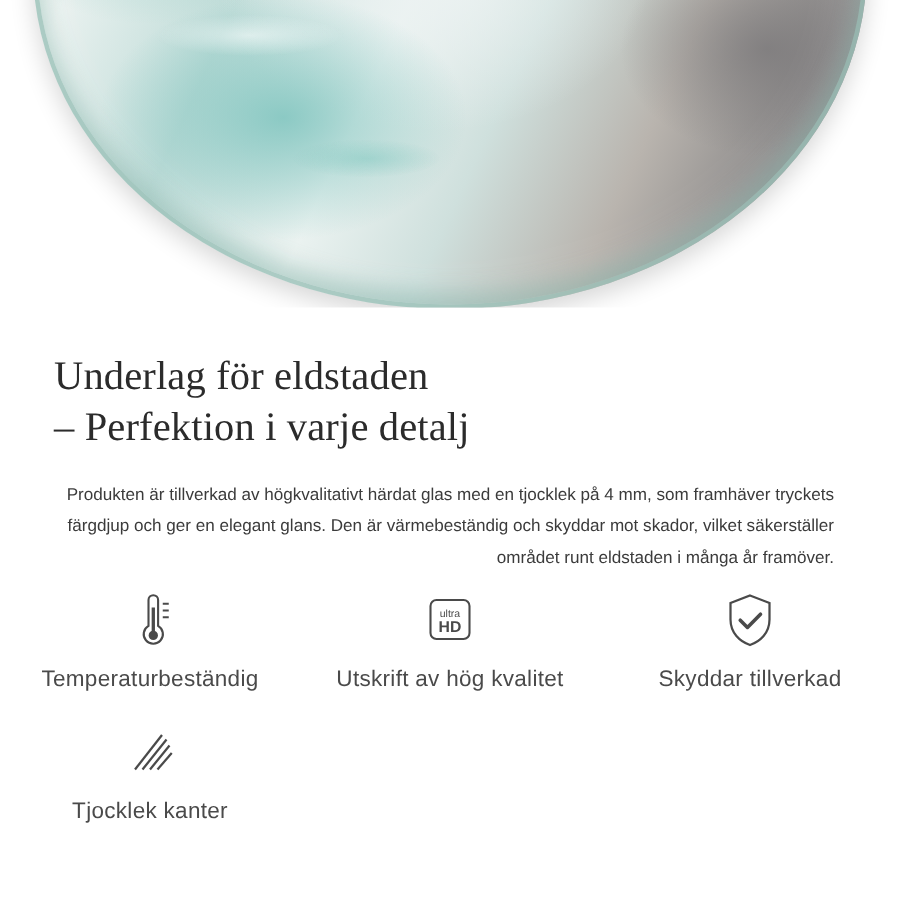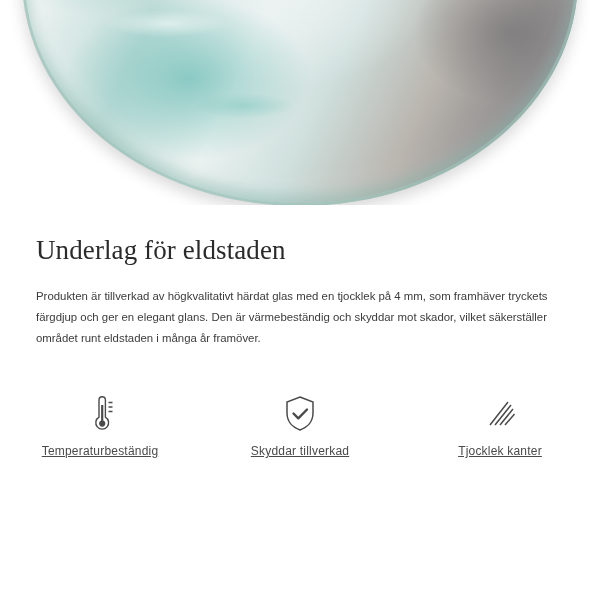--- a/index.html
+++ b/index.html
@@ -98,20 +98,21 @@
   }
   .headline .line2 { display: block; }
 
   .paragraph {
     margin: 0;
     padding: 19px 44px 0 36px;
     font-family: "Liberation Sans", sans-serif;
     font-size: 11.4px;
     line-height: 21px;
     color: #3b3b3b;
+    text-align: right;
   }
 
   
   .features {
     position: absolute;
     left: 0;
     top: 392px;
     width: 600px;
     display: grid;
     grid-template-columns: repeat(3, 1fr);
@@ -125,63 +126,73 @@
     justify-content: flex-start;
   }
   .feature .ico {
     height: 46px;
     display: flex;
     align-items: center;
     justify-content: center;
   }
   .feature .cap {
     margin-top: 6px;
-    font-size: 12px;
+    font-size: 15px;
     color: #4a4a4a;
     text-align: center;
     letter-spacing: .2px;
-    text-decoration: underline;
   }
   svg { display: block; }
 </style>
 </head>
 <body>
 
 <div id="page">
 
   <div class="hero">
     <div class="disc-wrap">
       <div class="disc"></div>
 
       <div class="disc-edge"></div>
     </div>
 
   </div>
 
   <div class="content">
     <h1 class="headline">
       <span>Underlag för eldstaden</span>
+      <span class="line2">– Perfektion i varje detalj</span>
     </h1>
     <p class="paragraph">Produkten är tillverkad av högkvalitativt härdat glas med en tjocklek på 4 mm, som framhäver tryckets färgdjup och ger en elegant glans. Den är värmebeständig och skyddar mot skador, vilket säkerställer området runt eldstaden i många år framöver.</p>
   </div>
 
   <div class="features">
 
     <div class="feature">
       <div class="ico">
         <svg width="40" height="44" viewBox="0 0 40 44" fill="none" stroke="#4a4a4a" stroke-width="1.4">
           <path d="M19 7a3.2 3.2 0 0 1 6.4 0v17.2a6.4 6.4 0 1 1-6.4 0V7z"></path>
           <circle cx="22.2" cy="30.6" r="3.1" fill="#4a4a4a" stroke="none"></circle>
           <rect x="21.1" y="12" width="2.2" height="16" fill="#4a4a4a" stroke="none"></rect>
           <path d="M28.5 9.5h4M28.5 14h4M28.5 18.5h4"></path>
         </svg>
       </div>
       <div class="cap">Temperaturbeständig</div>
     </div>
 
+    <div class="feature">
+      <div class="ico">
+        <svg width="44" height="40" viewBox="0 0 44 40">
+          <rect x="9" y="5" width="26" height="26" rx="4" fill="none" stroke="#4a4a4a" stroke-width="1.4"></rect>
+          <text x="22" y="16.5" font-family="Liberation Sans, sans-serif" font-size="7" fill="#4a4a4a" text-anchor="middle">ultra</text>
+          <text x="22" y="26.5" font-family="Liberation Sans, sans-serif" font-size="10.5" font-weight="bold" fill="#4a4a4a" text-anchor="middle">HD</text>
+        </svg>
+      </div>
+      <div class="cap">Utskrift av hög kvalitet</div>
+    </div>
 
     <div class="feature">
       <div class="ico">
         <svg width="40" height="44" viewBox="0 0 40 44">
           <path d="M20 4 L33 9 v11c0 9-6.2 14.6-13 17-6.8-2.4-13-8-13-17V9z" fill="none" stroke="#4a4a4a" stroke-width="1.5"></path>
           <path d="M13.5 20.5 l4.8 4.8 L27 16.5" fill="none" stroke="#4a4a4a" stroke-width="2.4" stroke-linecap="round" stroke-linejoin="round"></path>
         </svg>
       </div>
       <div class="cap">Skyddar tillverkad</div>
     </div>

